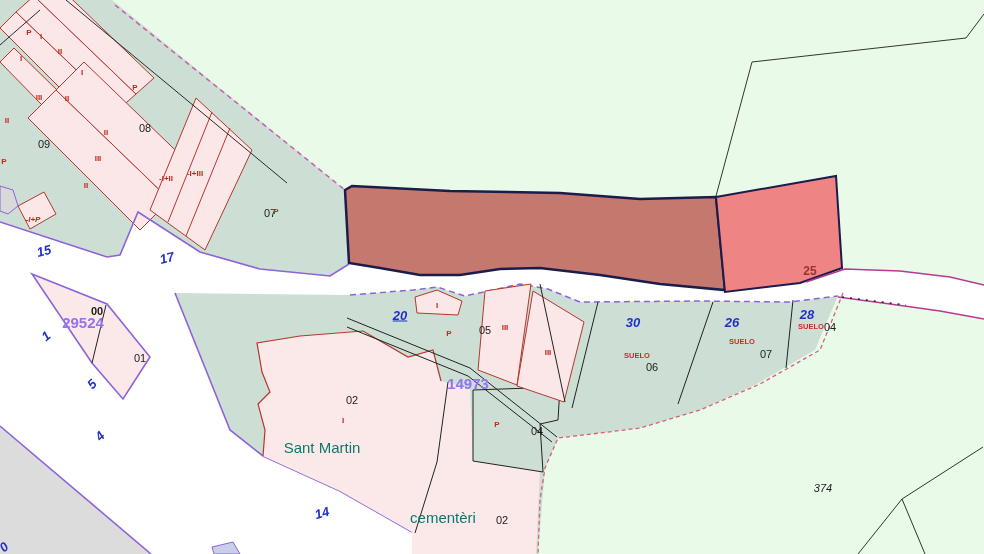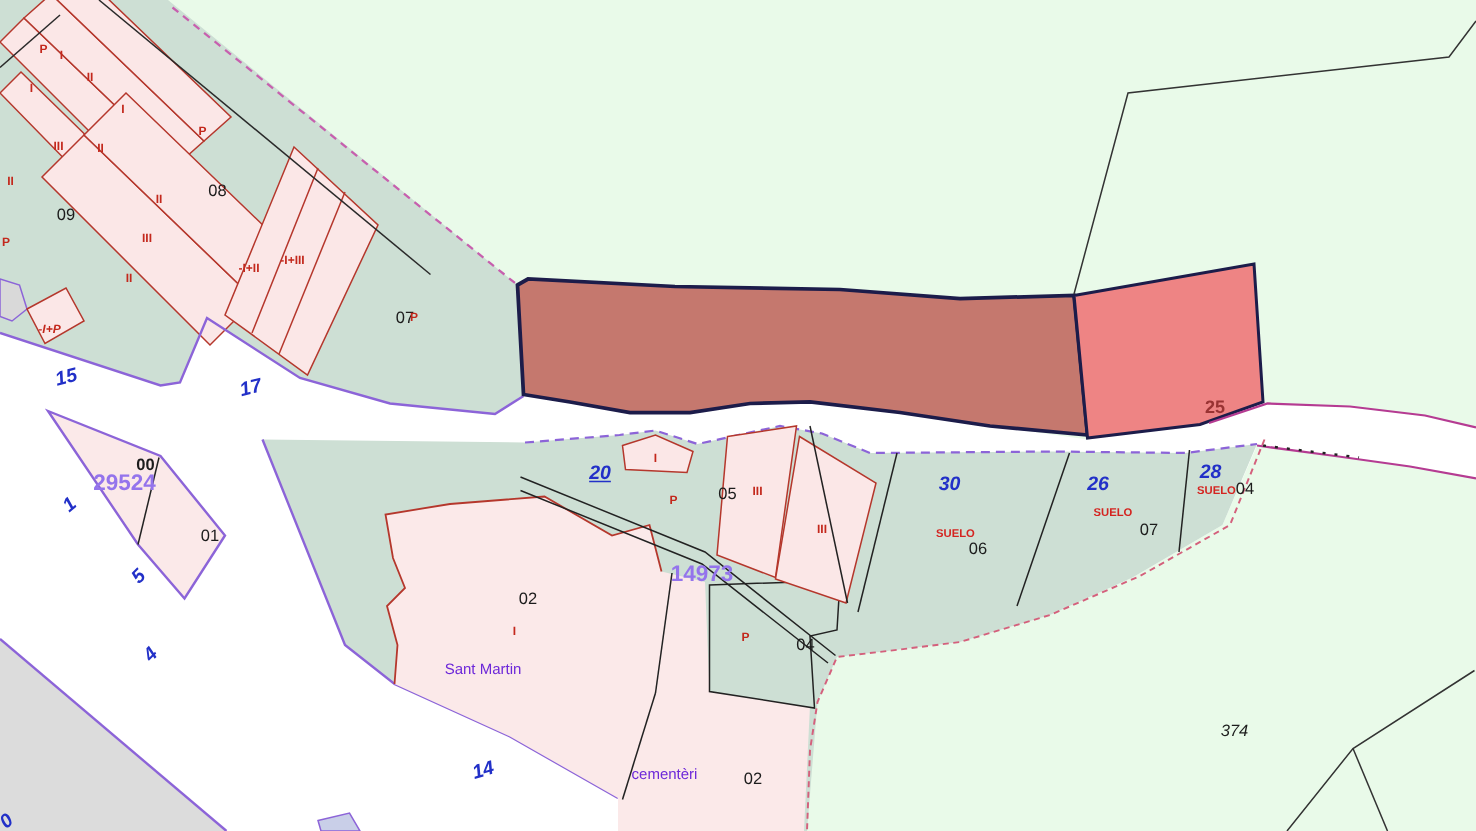--- a/index.html
+++ b/index.html
@@ -2,21 +2,21 @@
 <html><head>
 <meta charset="utf-8">
 <title>Map</title>
 <style>
   html,body{margin:0;padding:0;background:#fff;}
   #map{position:relative;width:984px;height:554px;overflow:hidden;background:#e9fae9;font-family:"Liberation Sans",sans-serif;}
   #map svg{position:absolute;left:0;top:0;}
   #labels-layer{position:absolute;left:0;top:0;width:984px;height:554px;pointer-events:none;}
   .lbl{position:absolute;transform:translate(-50%,-50%);white-space:nowrap;line-height:1;font-family:"Liberation Sans",sans-serif;}
   .lbl.black{color:#1c1c1c;font-size:11px;padding-left:46px;}
-  .lbl.name{color:#6d28d9;font-size:10px;}
+  .lbl.name{color:#0f766e;font-size:15px;}
   .lbl.italic{font-style:italic;}
   .lbl.blue{color:#2230c8;font-size:13px;font-weight:bold;font-style:italic;}
   .lbl.purple{color:#9474ec;font-size:15px;font-weight:bold;}
   .lbl.red{color:#c3281c;font-size:8px;font-weight:bold;}
   .lbl.darkred{color:#993333;font-size:12px;font-weight:bold;}
   .lbl.suelo{color:#d42420;font-size:7.5px;font-weight:bold;}
 </style>
 </head>
 <body>
 

